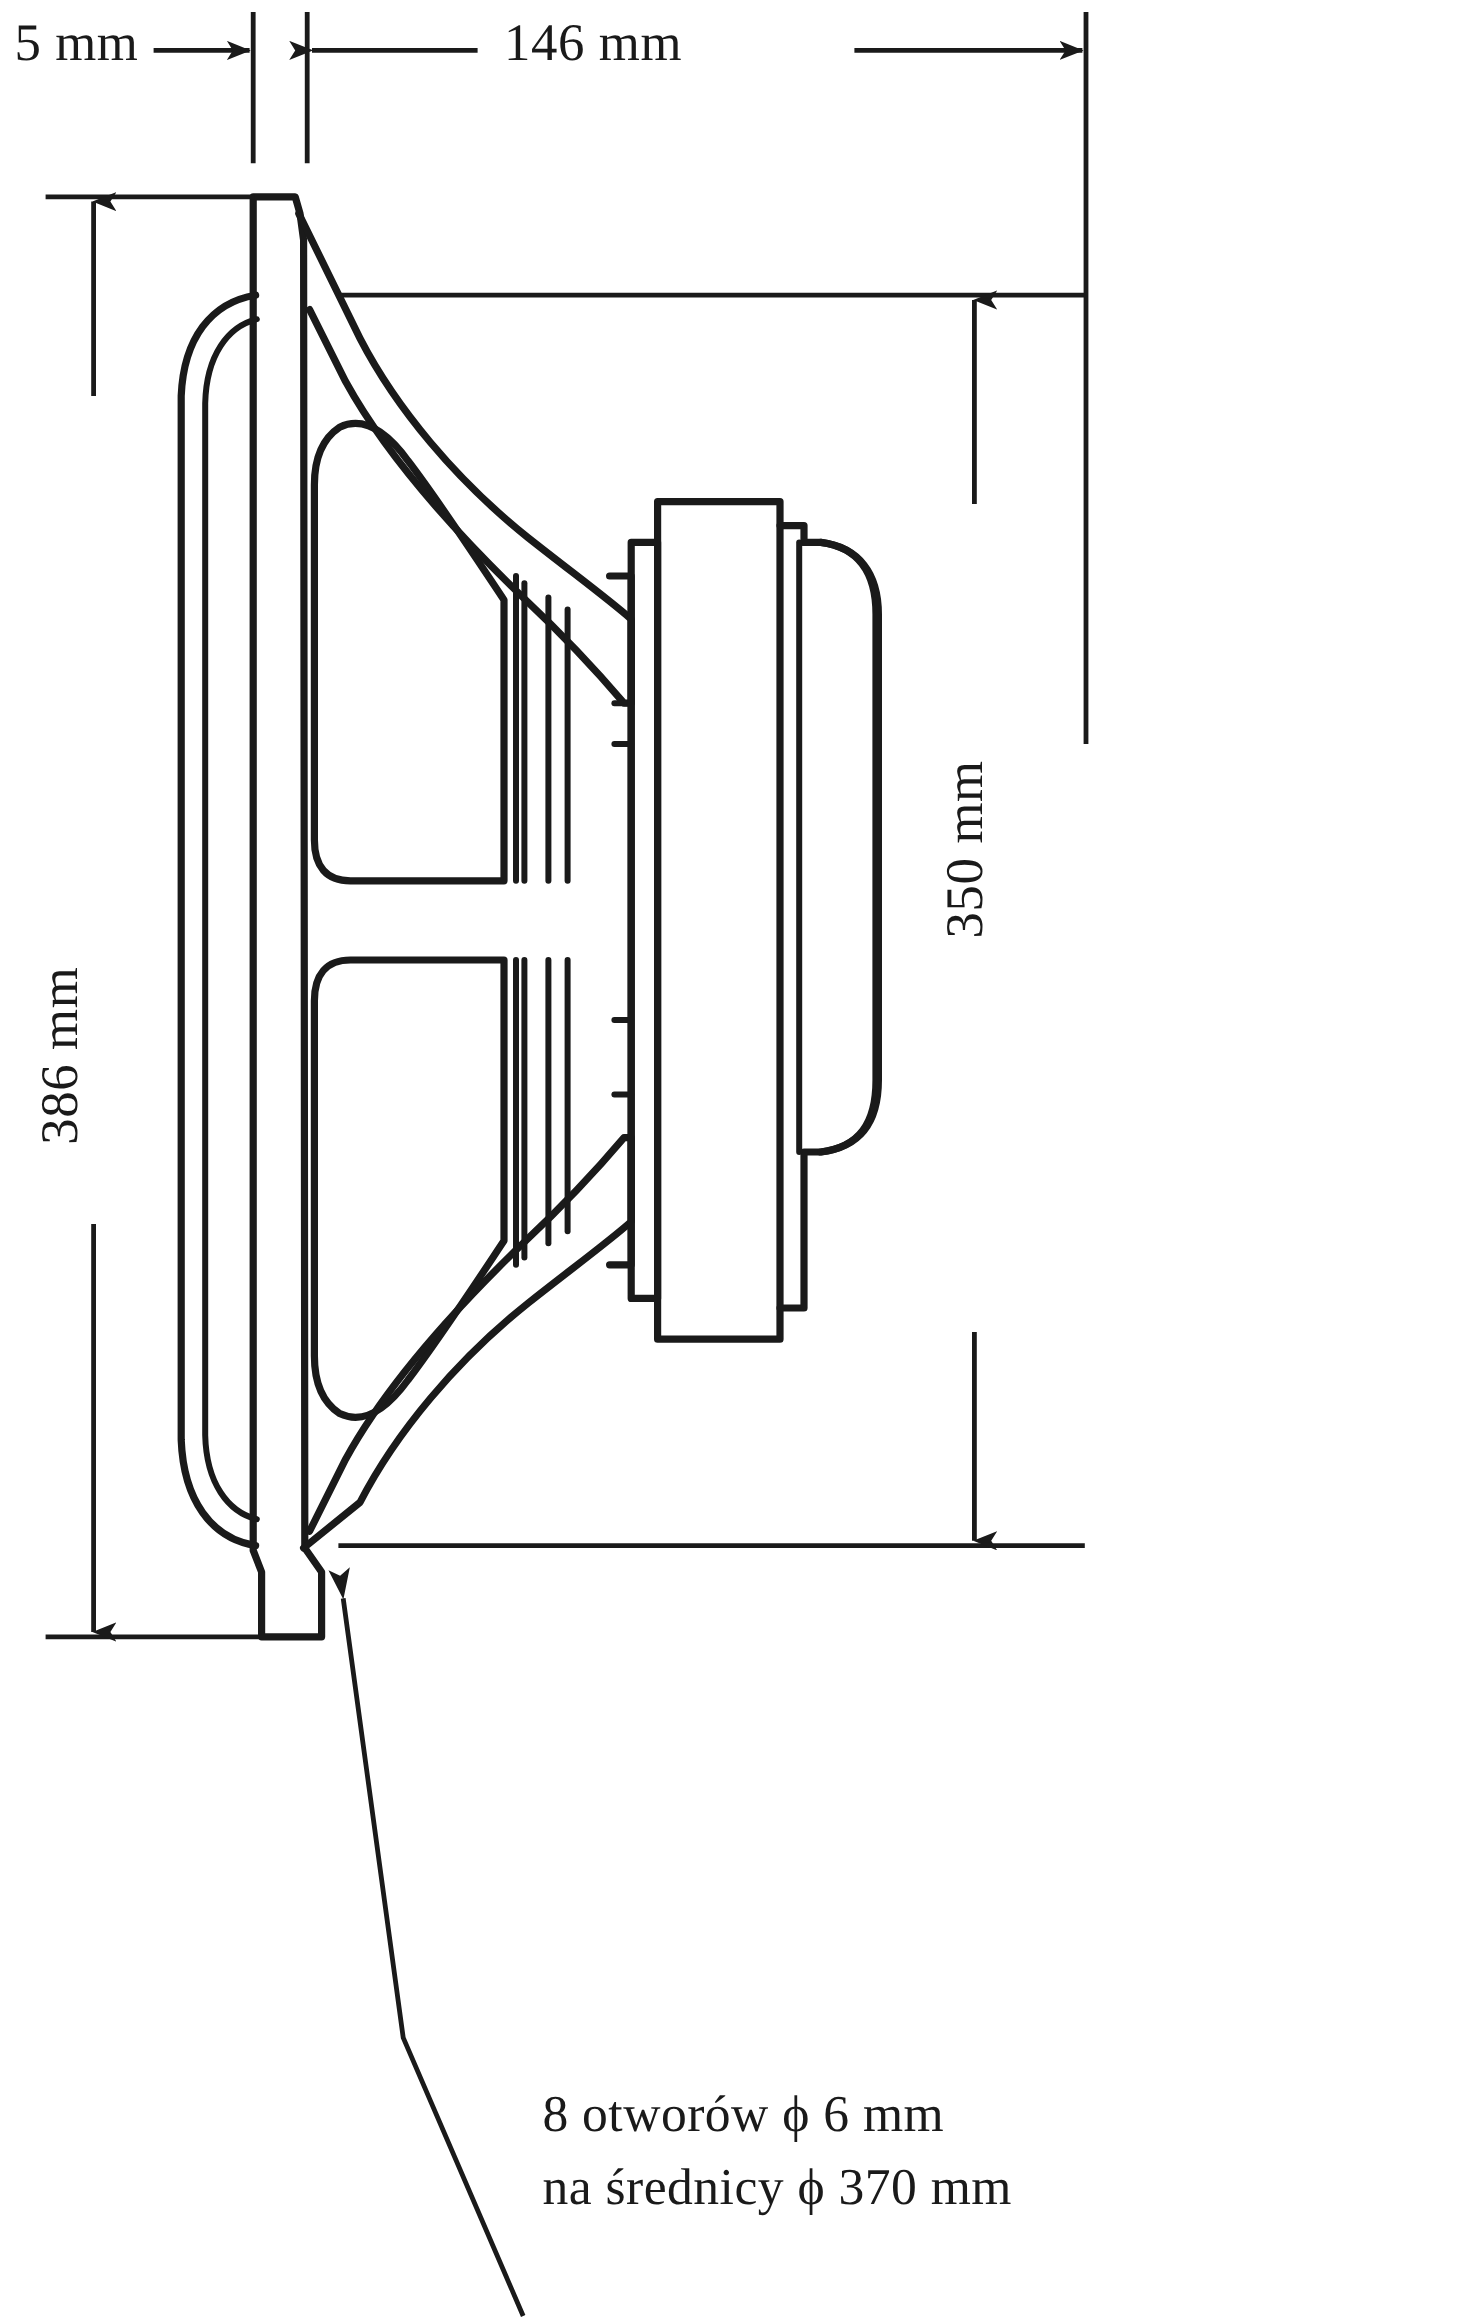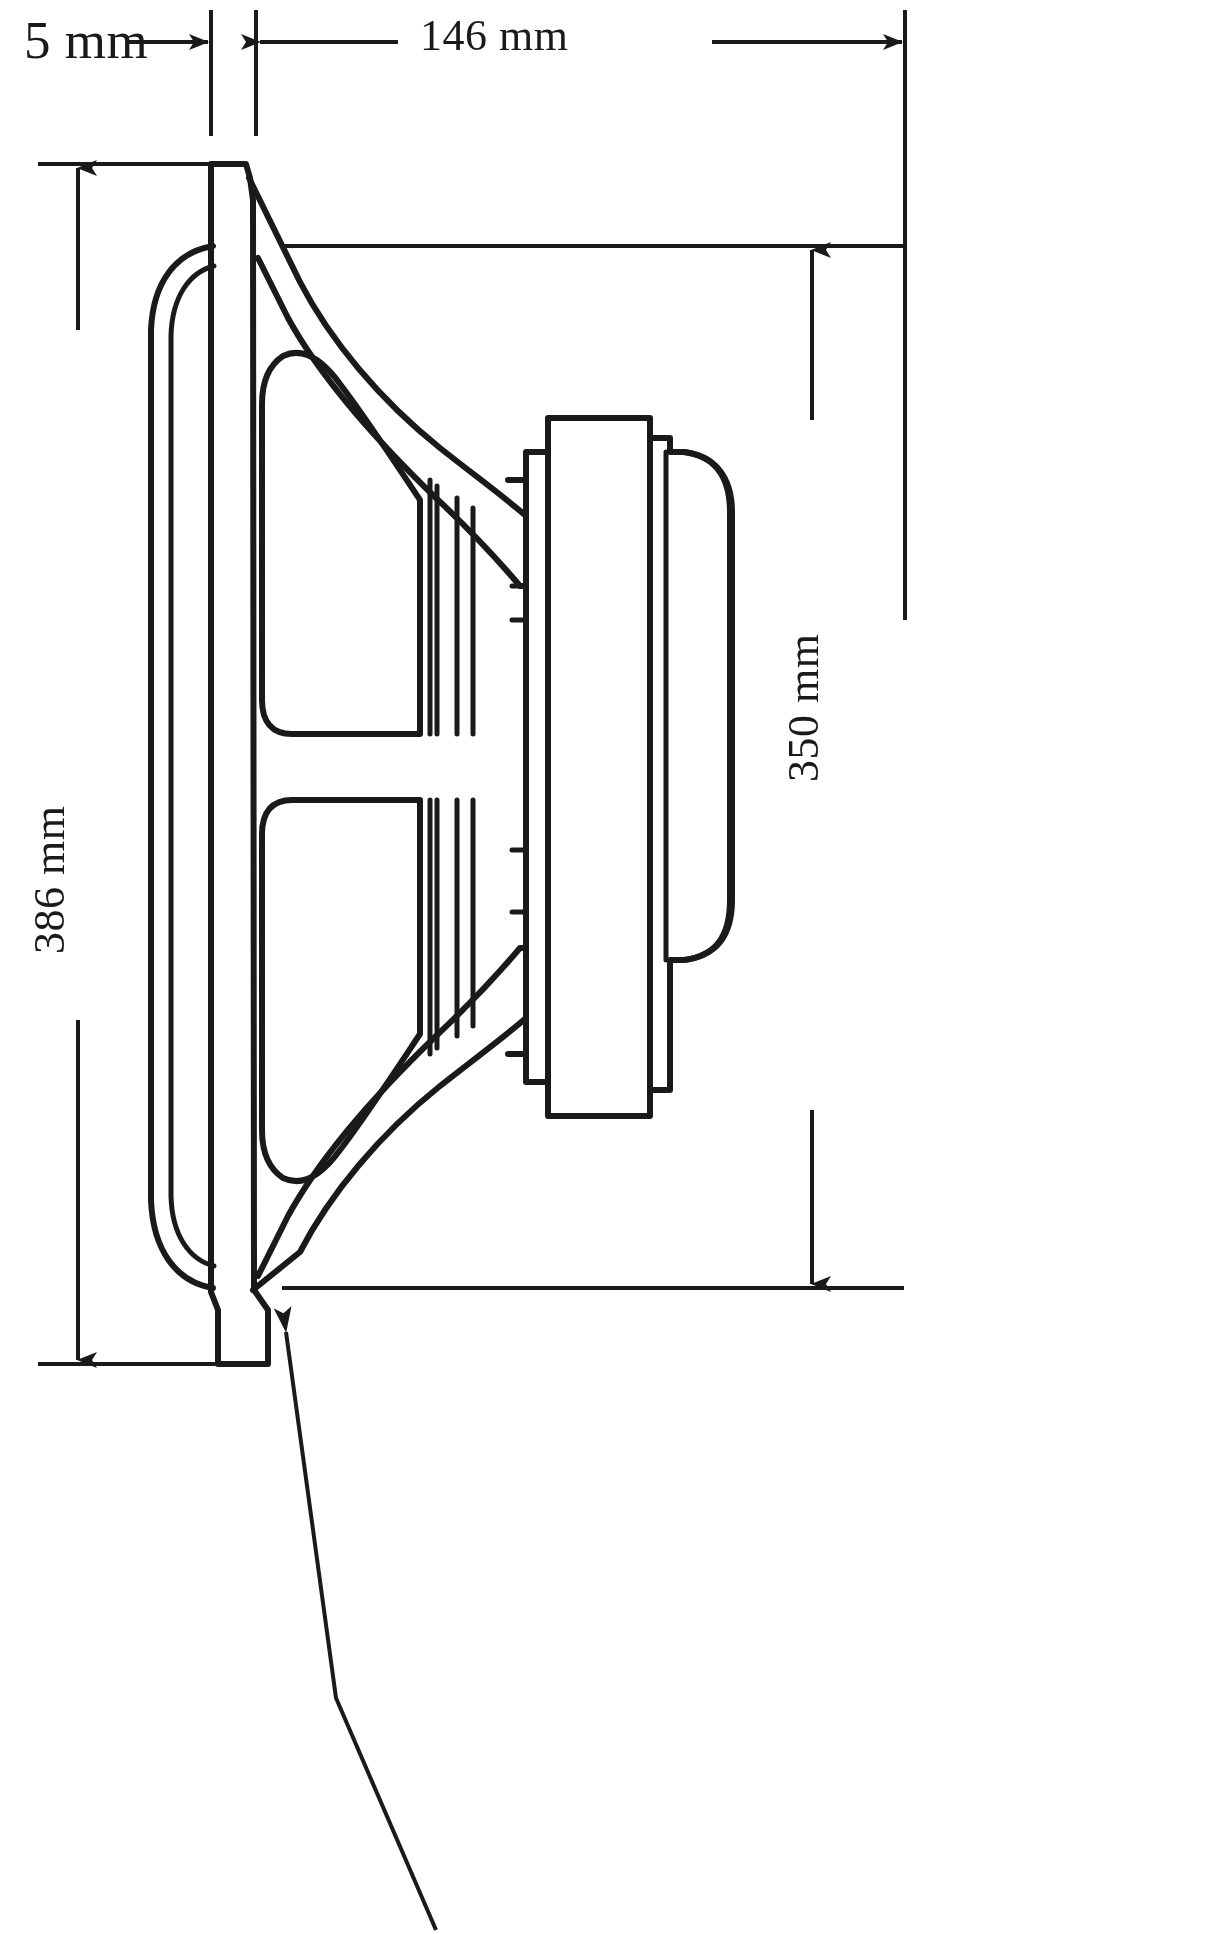--- a/index.html
+++ b/index.html
@@ -31,23 +31,23 @@
   }
   .dim-label {
     position: absolute;
     font-family: "Liberation Serif", "DejaVu Serif", serif;
     color: #1a1a1a;
     white-space: nowrap;
     line-height: 1;
     letter-spacing: 0.5px;
   }
   #label-5mm {
-    left: 24px;
+    left: 12px;
     top: 14px;
-    font-size: 53px;
+    font-size: 44px;
   }
   #label-163mm {
     left: 420px;
     top: 14px;
     font-size: 44px;
   }
   #label-386mm {
     left: 36px;
     top: 940px;
     font-size: 44px;
@@ -179,14 +179,18 @@
   </svg>
 
   <div class="dim-label" id="label-5mm">5 mm</div>
 
   <div class="dim-label" id="label-163mm">146 mm</div>
 
   <div class="dim-label" id="label-386mm">386 mm</div>
 
   <div class="dim-label" id="label-350mm">350 mm</div>
 
+  <div id="note-block">
+    <div>8 otworów ϕ 6 mm</div>
+    <div>na średnicy ϕ 370 mm</div>
+  </div>
 
 </div>
 
 </body></html>

